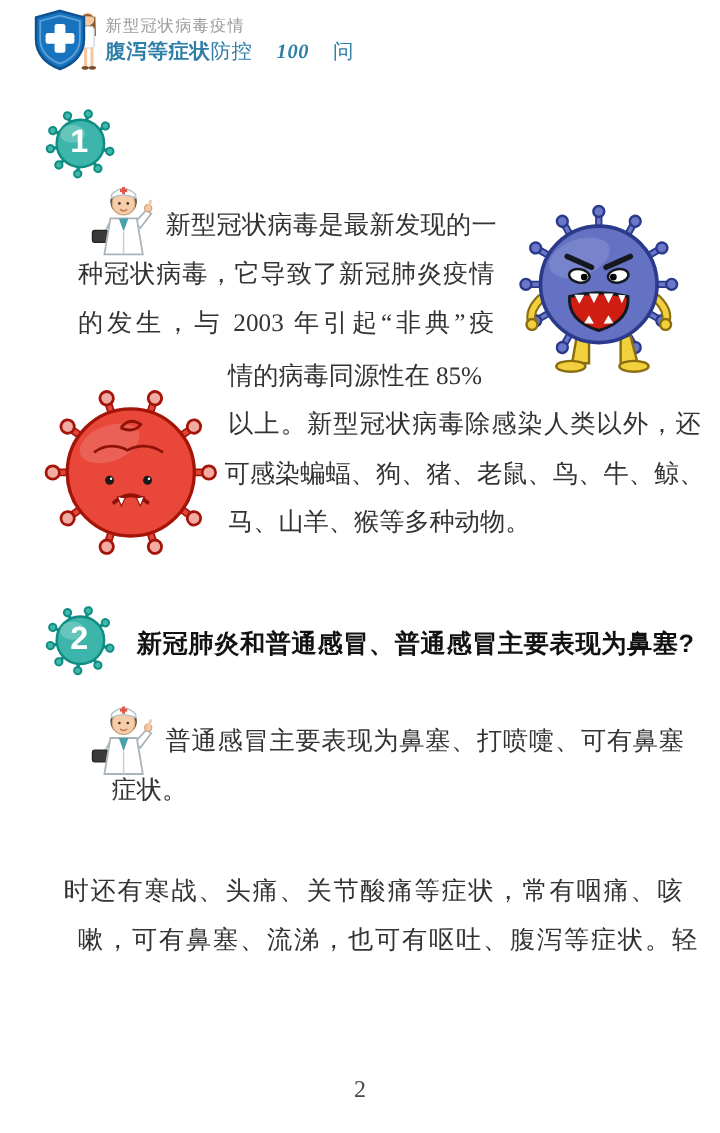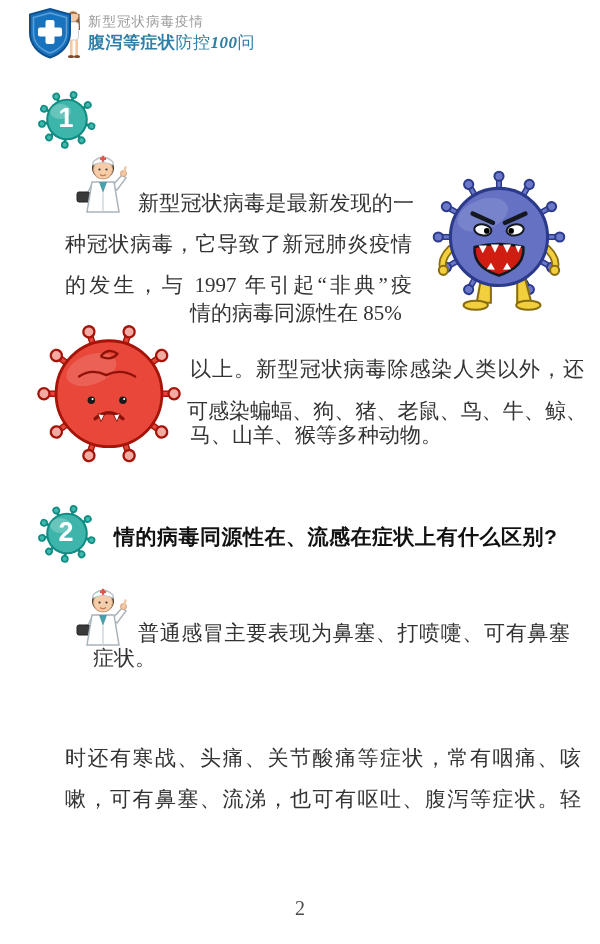--- a/index.html
+++ b/index.html
@@ -8,21 +8,21 @@
 
   
   .logo{position:absolute;left:26px;top:5px;}
   .hdr-topic{position:absolute;left:88px;top:13px;
     font-family:"Liberation Sans","DejaVu Sans",sans-serif;
     font-size:13.5px;color:#9b9b9b;letter-spacing:1px;}
   .hdr-series{position:absolute;left:88px;top:31px;
     font-family:"Liberation Sans","DejaVu Sans",sans-serif;
     font-size:17px;color:#2e7ea7;letter-spacing:.5px;white-space:nowrap;}
   .hdr-series .b{font-weight:700;}
-  .hdr-series .num{font-style:italic;font-weight:600;margin:0 0;
+  .hdr-series .num{font-style:italic;font-weight:600;margin:0 20px;
     font-family:"Liberation Serif","DejaVu Serif",serif;}
 
   
   .badge{position:absolute;width:66px;height:64px;}
   .badge svg{position:absolute;left:0;top:0;}
   .badge .num{position:absolute;left:0;top:0;width:64px;height:60px;
     display:flex;align-items:center;justify-content:center;
     color:#fff;font-family:"Liberation Sans","DejaVu Sans",sans-serif;
     font-size:27px;font-weight:700;}
   #badge1{left:34px;top:88px;}
@@ -35,34 +35,34 @@
 
   .doctor{position:absolute;width:62px;height:68px;}
   #doctor1{left:72px;top:148px;}
   #doctor2{left:72px;top:581px;}
 
   .blue-virus{position:absolute;left:416px;top:164px;}
   .red-virus{position:absolute;left:30px;top:310px;}
 
   
   .bl{position:absolute;font-size:21px;color:#333;line-height:28px;white-space:nowrap;}
-  .jl{white-space:normal;text-align:justify;text-align-last:justify;overflow:visible;margin-top:16px;}
+  .jl{white-space:normal;text-align:justify;text-align-last:justify;overflow:visible;}
 
   #s1l1{left:138px;top:173px;width:276px;}
   #s1l2{left:65px; top:214px;width:347px;}
   #s1l3{left:65px; top:255px;width:347px;}
   #s1l4{left:190px;top:299px;}
   #s1l5{left:190px;top:339px;width:394px;}
   #s1l6{left:187px;top:381px;width:400px;}
   #s1l7{left:190px;top:421px;}
 
   #q2p1l1{left:138px;top:603px;width:432px;}
   #q2p1l2{left:65px; top:644px;margin-left:28px;}
   #q2p2l1{left:110px;top:686px;width:471px;}
-  #q2p2l2{left:65px; top:728px;width:516px;}
+  #q2p2l2{left:53px; top:728px;width:516px;}
   #q2p2l3{left:65px; top:769px;width:516px;}
   #q2p2l4{left:65px; top:809px;width:516px;}
 
   .pagenum{position:absolute;left:0;top:896px;width:600px;text-align:center;
     font-size:20px;color:#4a4a4a;line-height:24px;}
 </style>
 </head>
 <body>
 
 <div class="page">
@@ -211,21 +211,21 @@
     <circle cx="100" cy="97" r="4" fill="#1a1a1a"></circle>
     <circle cx="67.3" cy="95.7" r="1.1" fill="#fff"></circle>
     <circle cx="101.3" cy="95.7" r="1.1" fill="#fff"></circle>
     <path d="M70 117 Q85 104 100 117" fill="none" stroke="#8f1209" stroke-width="3.5" stroke-linecap="round"></path>
     <polygon points="73,111.5 80,112.8 76.5,120" fill="#fff" stroke="#8f1209" stroke-width="1"></polygon>
     <polygon points="90,112.8 97,111.5 93.5,120" fill="#fff" stroke="#8f1209" stroke-width="1"></polygon>
   </svg>
 
   <div class="bl jl" id="s1l1">新型冠状病毒是最新发现的一</div>
   <div class="bl jl" id="s1l2">种冠状病毒，它导致了新冠肺炎疫情</div>
-  <div class="bl jl" id="s1l3">的发生，与 1997 年引起“非典”疫</div>
+  <div class="bl jl" id="s1l3">的发生，与 2003 年引起“非典”疫</div>
   <div class="bl" id="s1l4">情的病毒同源性在 85%</div>
   <div class="bl jl" id="s1l5">以上。新型冠状病毒除感染人类以外，还</div>
   <div class="bl jl" id="s1l6">可感染蝙蝠、狗、猪、老鼠、鸟、牛、鲸、</div>
   <div class="bl" id="s1l7">马、山羊、猴等多种动物。</div>
 
   <div class="badge" id="badge2">
     <svg width="66" height="64" viewBox="0 0 70 68">
       <defs>
         <g id="tspB">
           <line x1="54" y1="33.5" x2="60" y2="33.5" stroke="#0f8d83" stroke-width="3"></line>
@@ -239,21 +239,21 @@
       <use href="#tspB" transform="rotate(170 35 33.5)"></use>
       <use href="#tspB" transform="rotate(205 35 33.5)"></use>
       <use href="#tspB" transform="rotate(245 35 33.5)"></use>
       <use href="#tspB" transform="rotate(285 35 33.5)"></use>
       <use href="#tspB" transform="rotate(325 35 33.5)"></use>
       <circle cx="35" cy="33.5" r="21" fill="#3db5aa" stroke="#0f8d83" stroke-width="2.2"></circle>
       <ellipse cx="28" cy="25" rx="11" ry="8" fill="rgba(255,255,255,0.22)"></ellipse>
     </svg>
     <span class="num">2</span>
   </div>
-  <div class="qtitle" id="qtitle2">情的病毒同源性在、流感在症状上有什么区别?</div>
+  <div class="qtitle" id="qtitle2">新冠肺炎和普通感冒、普通感冒主要表现为鼻塞?</div>
 
   <svg class="doctor" id="doctor2" viewBox="0 0 62 68">
     <path d="M40 38 L50 27 L54 30 L45 42 Z" fill="#fff" stroke="#aab4ba" stroke-width="1.5"></path>
     <circle cx="51.5" cy="25.5" r="3" fill="#f3c9a4" stroke="#cfa27d" stroke-width="1"></circle>
     <line x1="51.5" y1="25.5" x2="53.5" y2="19.5" stroke="#f3c9a4" stroke-width="2.4" stroke-linecap="round"></line>
     <path d="M20 36 L14 48 L18 50 L23 40 Z" fill="#fff" stroke="#a9b4bb" stroke-width="1.3"></path>
     <rect x="5" y="44" width="13" height="10" rx="2" fill="#3a3a3a" stroke="#222" stroke-width="1"></rect>
     <path d="M20 34 L42 34 L47 64 L15 64 Z" fill="#fff" stroke="#a9b4bb" stroke-width="1.5"></path>
     <path d="M27 34 L35 34 L31 45 Z" fill="#48a0ad"></path>
     <line x1="31" y1="45" x2="31" y2="64" stroke="#c4cdd2" stroke-width="1.2"></line>

